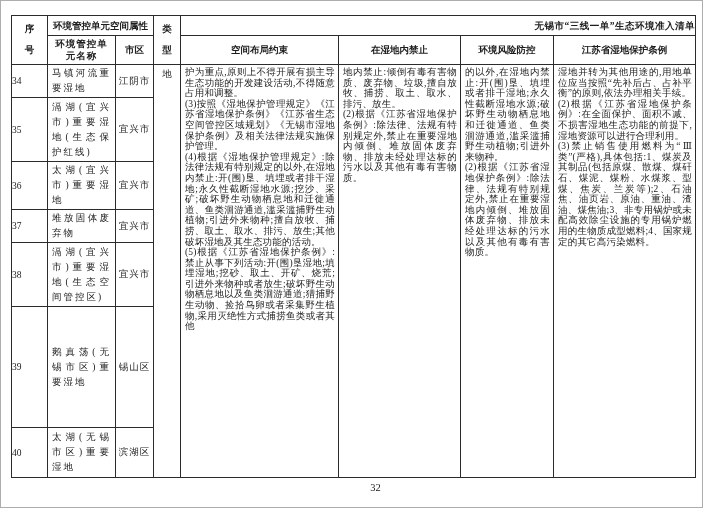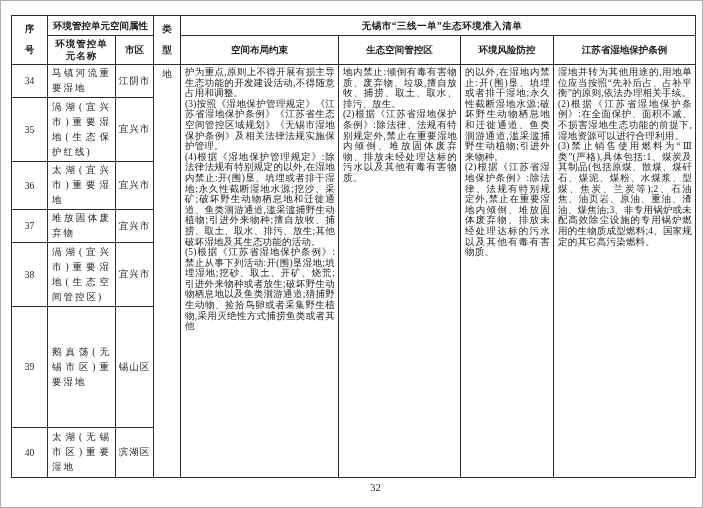--- a/index.html
+++ b/index.html
@@ -13,37 +13,37 @@
   table.main {
     position:absolute; left:10px; top:14px;
     width:684px; border-collapse:collapse; table-layout:fixed;
   }
   table.main th, table.main td {
     border:1px solid #2b2b2b;
     font-size:9.5px;
     overflow:hidden;
   }
   th { font-weight:bold; text-align:center; vertical-align:middle; line-height:12px; }
-  td.cell-no { text-align:center; vertical-align:middle; font-size:10px; font-family:"Liberation Serif",serif; }
+  td.cell-no { vertical-align:middle; font-size:10px; font-family:"Liberation Serif",serif; }
   td.cell-name {
     vertical-align:middle; text-align:justify; text-justify:inter-ideograph;
     word-break:break-all; padding:1px 4px; line-height:15px; letter-spacing:2px;margin-left:20px;
   }
   td.cell-district { text-align:center; vertical-align:middle; letter-spacing:1px; }
   td.cell-type { vertical-align:top; text-align:center; padding-top:3px; border-right:3px double #2b2b2b; }
   td.cell-text {
     vertical-align:top; padding:2px 3px 0 4px;
     line-height:10.6px; font-size:9.3px;
     text-align:justify; text-justify:inter-ideograph;
     word-break:break-all; white-space:pre-line; letter-spacing:0.2px;
   }
   td.dbl-left { border-left:3px double #2b2b2b;margin-top:24px; }
   .stack2 { width:1.1em; margin:0 auto; word-break:break-all; line-height:21px;font-family:Liberation Mono, monospace; }
   .hdr-name { width:56px; margin:0 auto; word-break:break-all; letter-spacing:1px; }
-  th.hdr-title { text-align:center; padding-left:8px; letter-spacing:0.5px; }
+  th.hdr-title { text-align:right; padding-left:8px; letter-spacing:0.5px; }
   .page-num {
     position:absolute; left:0; right:0; top:481px;
     text-align:center; font-size:10.5px; font-family:"Liberation Serif",serif;margin-left:48px;
   }
 </style>
 </head>
 <body>
 
 <table class="main">
   <colgroup>
@@ -66,21 +66,21 @@
       <div class="stack2">类型</div>
     </th>
     <th colspan="4" class="hdr-title">无锡市“三线一单”生态环境准入清单</th>
   </tr>
   <tr style="height:29px">
     <th>
       <div class="hdr-name">环境管控单元名称</div>
     </th>
     <th>市区</th>
     <th class="dbl-left">空间布局约束</th>
-    <th>生态空间管控区</th>
+    <th>在湿地内禁止</th>
     <th>环境风险防控</th>
     <th class="dbl-left">江苏省湿地保护条例</th>
   </tr>
 
   <tr style="height:30px">
     <td class="cell-no">34</td>
     <td class="cell-name">马镇河流重要湿地</td>
     <td class="cell-district">江阴市</td>
     <td rowspan="7" class="cell-type">地</td>
     <td rowspan="7" class="cell-text">护为重点,原则上不得开展有损主导生态功能的开发建设活动,不得随意占用和调整。

